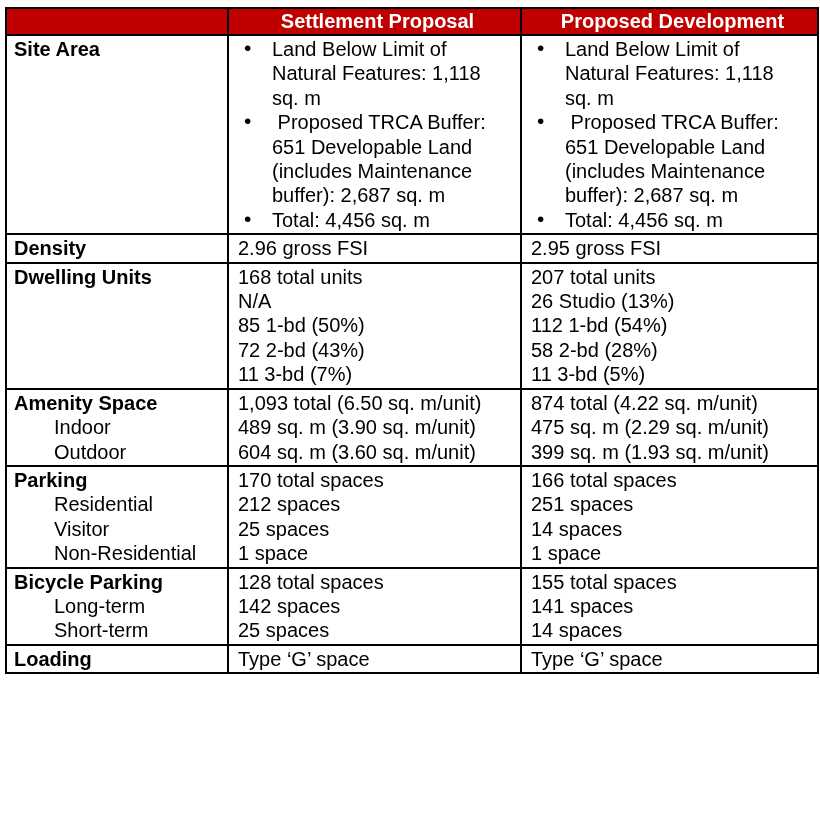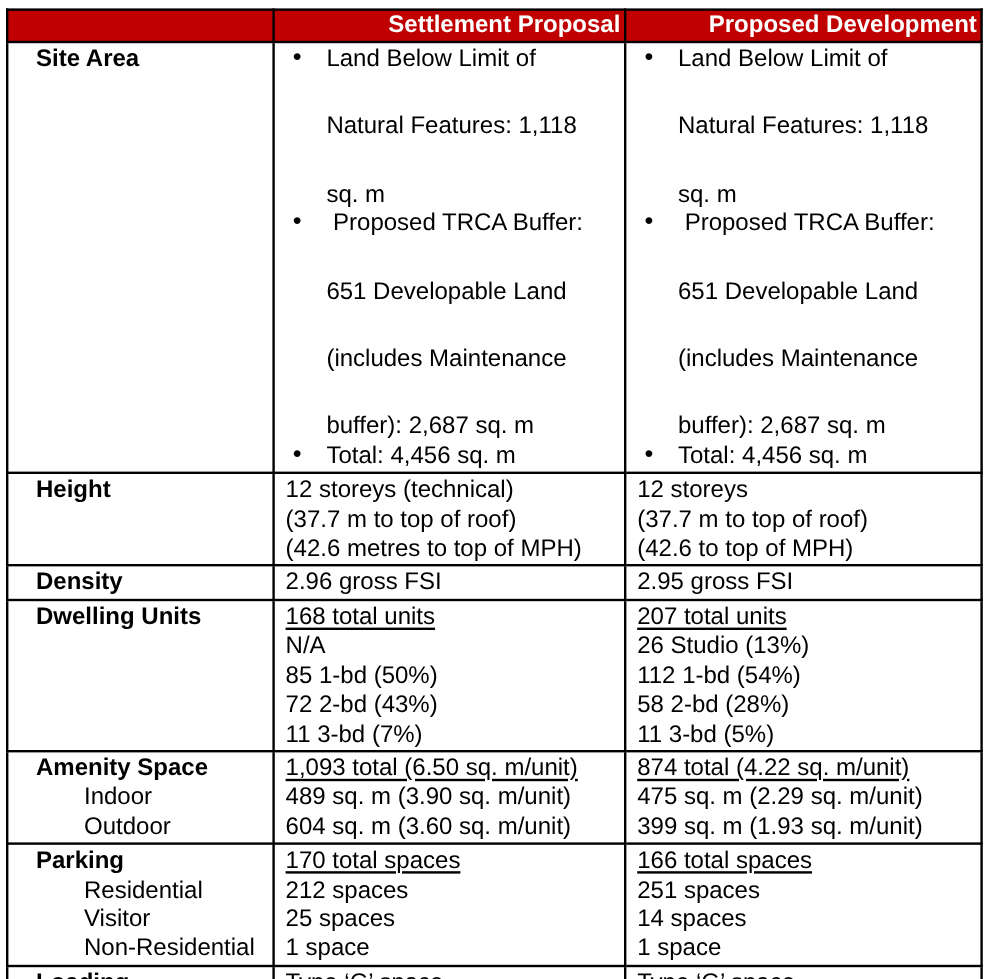--- a/index.html
+++ b/index.html
@@ -24,38 +24,38 @@
     border: 2px solid var(--border);
     vertical-align: top;
     padding: 1px 3px 1px 0;
   }
   .cmp th {
     background: var(--header-bg);
     color: var(--header-fg);
     font-weight: bold;
     font-size: 20px;
     line-height: 23px;
-    text-align: right;
+    text-align: center;
     padding-left: 9px;
     height: 23px;
     white-space: pre;
   }
-  td.label-cell { padding-left: 23px; margin-top: 20px; }
+  td.label-cell { padding-left: 7px; margin-top: 20px; }
   td.value-cell { padding-left: 9px; }
   .line {
     font-size: 20px;
     line-height: 24.4px;
     white-space: pre;
     position: relative;
   }
   .line.bold { font-weight: bold; }
   .line.indent { padding-left: 40px; }
-  .line.u { text-decoration: underline; text-decoration-thickness: 2px; text-underline-offset: 3px; }
+  .line.u { text-decoration-thickness: 2px; text-underline-offset: 3px; }
   .line.bullet { padding-left: 34px; }
-  .line.cont { padding-left: 34px; margin-top: 32px; }
+  .line.cont { padding-left: 34px; }
   .marker {
     position: absolute;
     left: 6px; top: -1px;
     font-size: 21px;
     text-decoration: none;
   }
 </style>
 </head>
 <body>
 
@@ -94,35 +94,20 @@
             <div class="line cont">sq. m</div>
             <div class="line bullet"><span class="marker">•</span><span> Proposed TRCA Buffer:</span></div>
             <div class="line cont">651 Developable Land</div>
             <div class="line cont">(includes Maintenance</div>
             <div class="line cont">buffer): 2,687 sq. m</div>
             <div class="line bullet"><span class="marker">•</span><span>Total: 4,456 sq. m</span></div>
           </td>
         </tr>
         <tr>
           <td class="label-cell">
-            <div class="line bold">Height</div>
-          </td>
-          <td class="value-cell">
-            <div class="line">12 storeys (technical)</div>
-            <div class="line">(37.7 m to top of roof)</div>
-            <div class="line">(42.6 metres to top of MPH)</div>
-          </td>
-          <td class="value-cell">
-            <div class="line">12 storeys</div>
-            <div class="line">(37.7 m to top of roof)</div>
-            <div class="line">(42.6 to top of MPH)</div>
-          </td>
-        </tr>
-        <tr>
-          <td class="label-cell">
             <div class="line bold">Density</div>
           </td>
           <td class="value-cell">
             <div class="line">2.96 gross FSI</div>
           </td>
           <td class="value-cell">
             <div class="line">2.95 gross FSI</div>
           </td>
         </tr>
         <tr>
@@ -176,20 +161,37 @@
           </td>
           <td class="value-cell">
             <div class="line u">166 total spaces</div>
             <div class="line">251 spaces</div>
             <div class="line">14 spaces</div>
             <div class="line">1 space</div>
           </td>
         </tr>
         <tr>
           <td class="label-cell">
+            <div class="line bold">Bicycle Parking</div>
+            <div class="line indent">Long-term</div>
+            <div class="line indent">Short-term</div>
+          </td>
+          <td class="value-cell">
+            <div class="line u">128 total spaces</div>
+            <div class="line">142 spaces</div>
+            <div class="line">25 spaces</div>
+          </td>
+          <td class="value-cell">
+            <div class="line u">155 total spaces</div>
+            <div class="line">141 spaces</div>
+            <div class="line">14 spaces</div>
+          </td>
+        </tr>
+        <tr>
+          <td class="label-cell">
             <div class="line bold">Loading</div>
           </td>
           <td class="value-cell">
             <div class="line">Type ‘G’ space</div>
           </td>
           <td class="value-cell">
             <div class="line">Type ‘G’ space</div>
           </td>
         </tr>
       </tbody>

